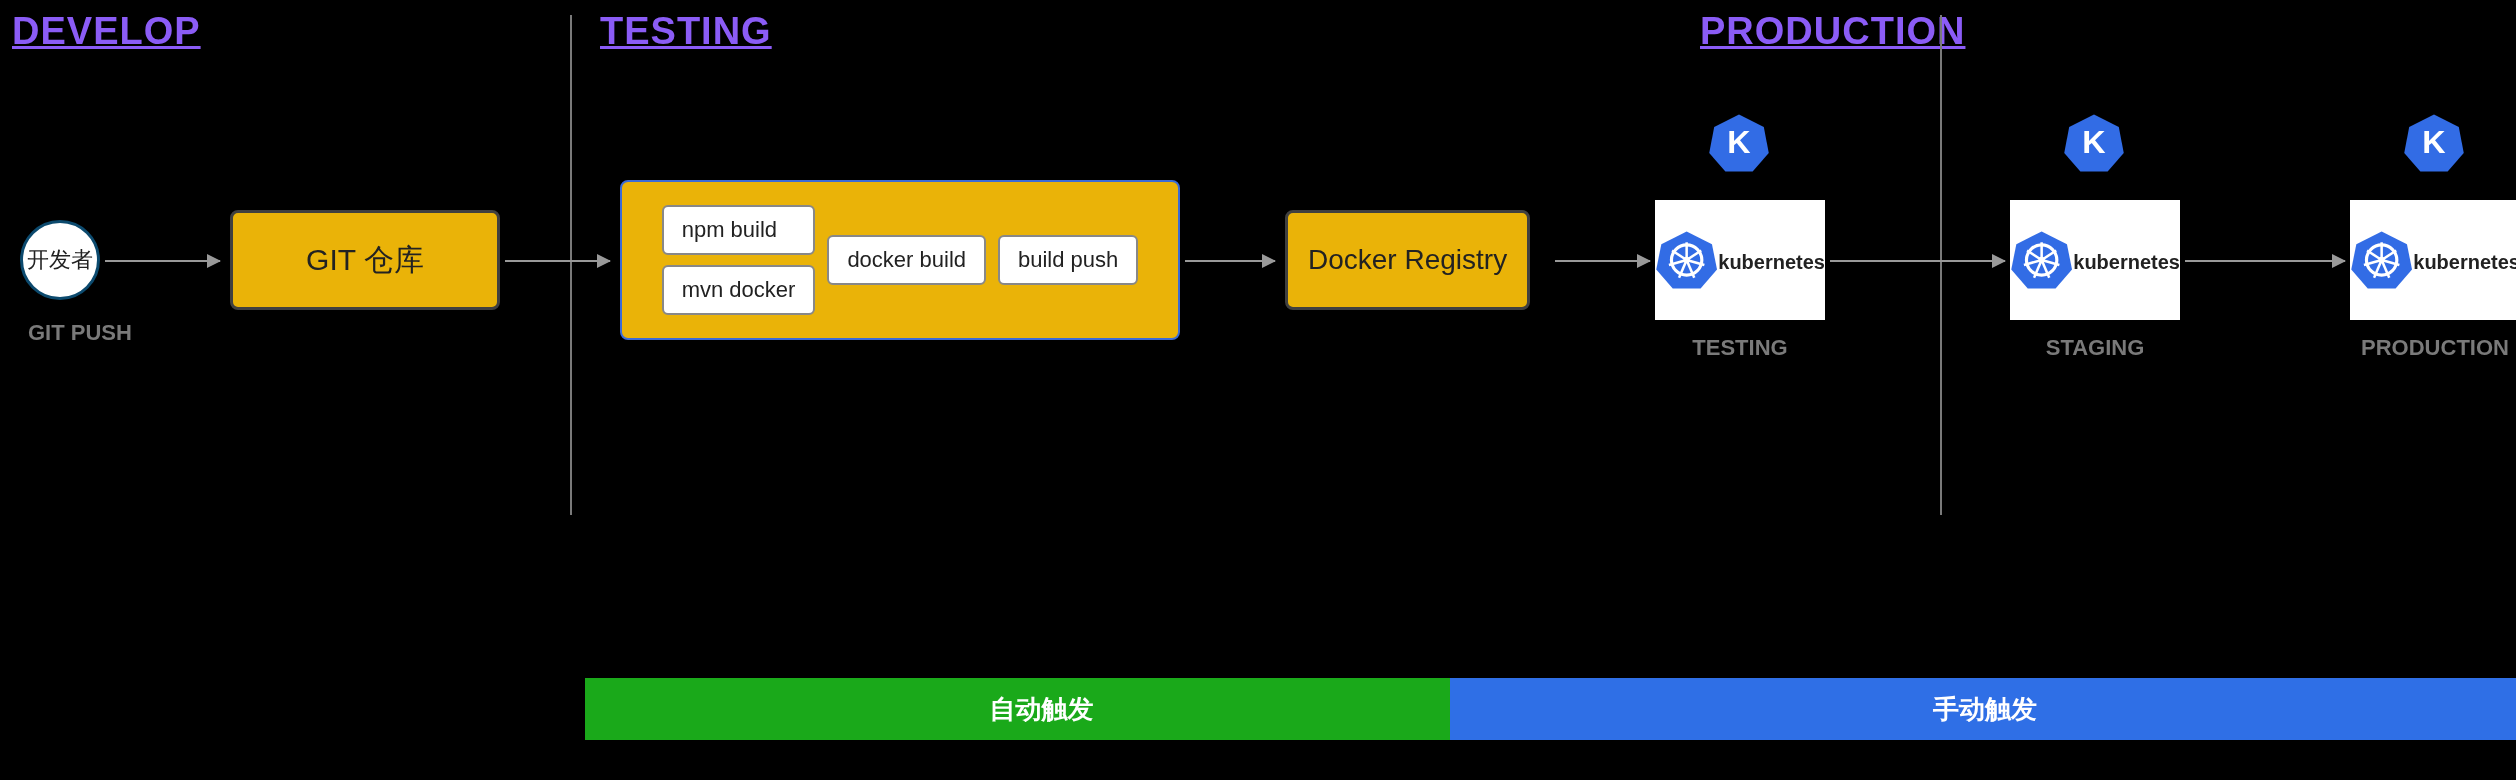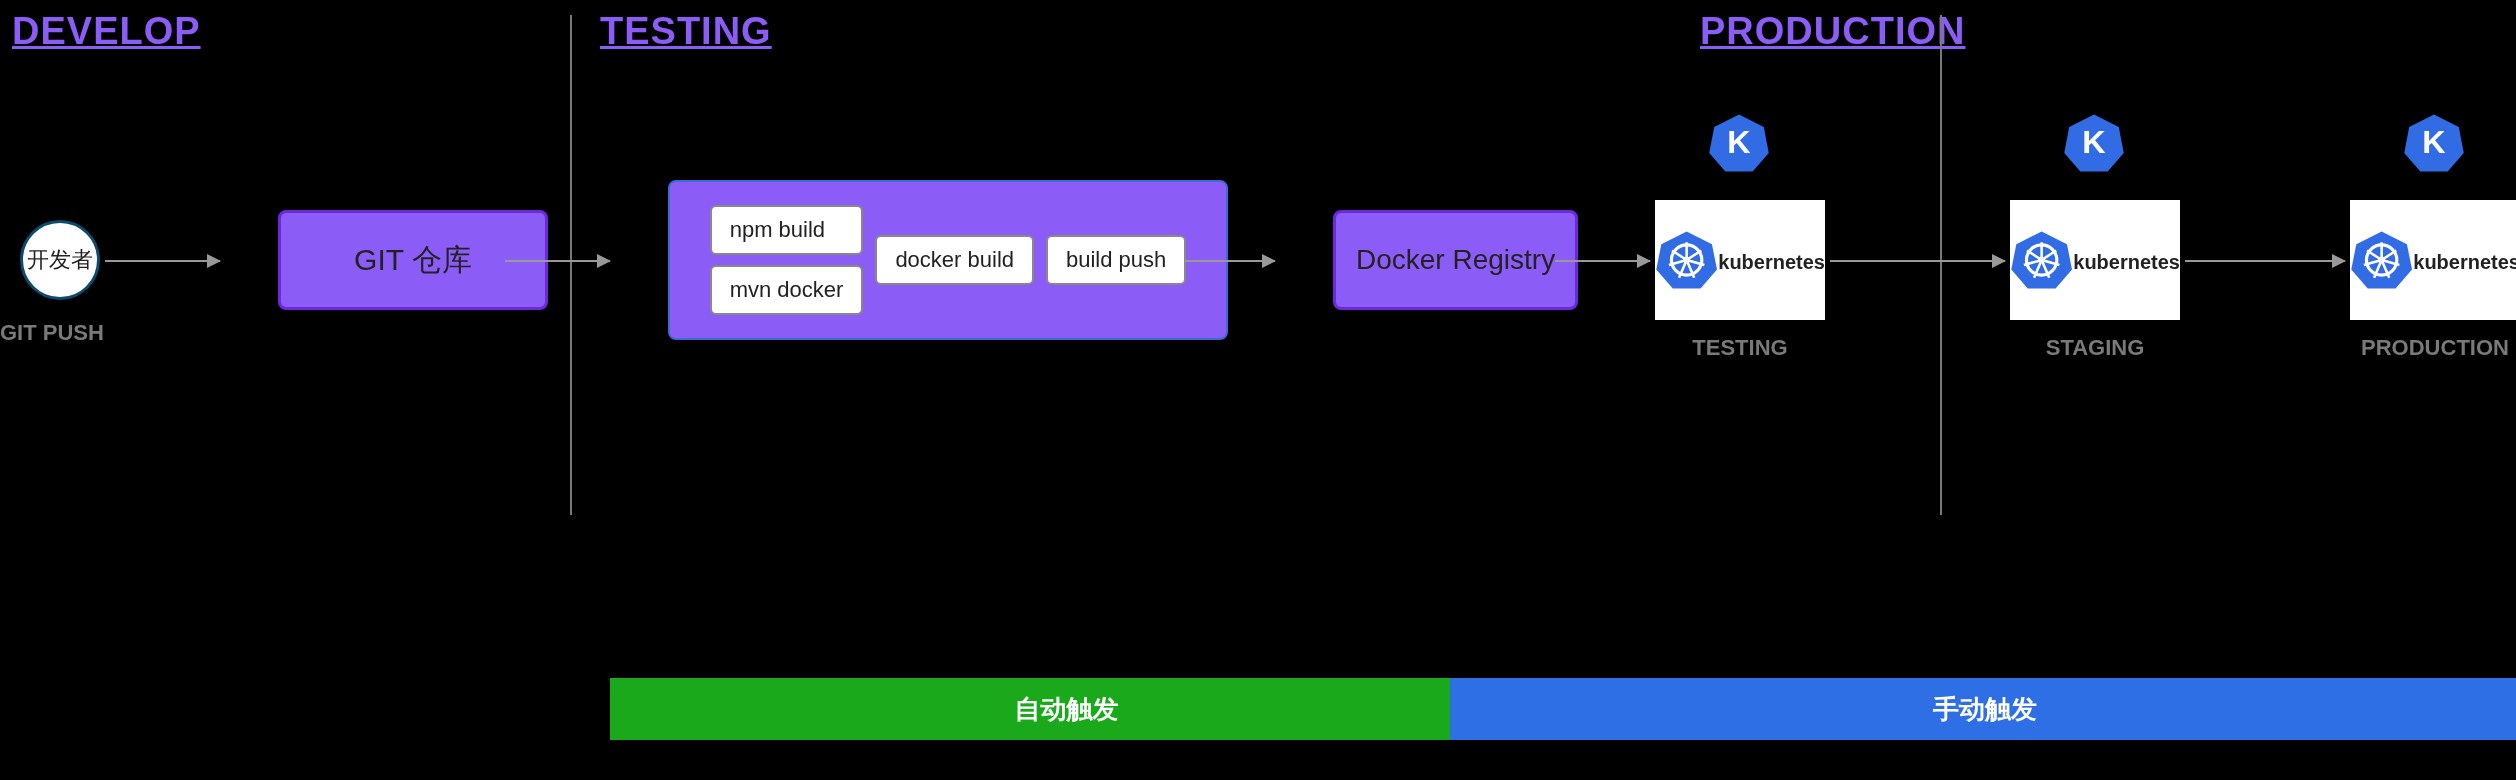--- a/index.html
+++ b/index.html
@@ -38,31 +38,31 @@
     align-items: center;
     justify-content: center;
     font-size: 22px;
     color: #222;
   }
   .actor-caption {
     position: absolute;
     color: #7a7a7a;
     font-size: 22px;
     font-weight: 700;
+    padding-left: 28px;
   }
   .box {
     position: absolute;
-    background: #8b5cf6;
+    background: #eab308;
     border-radius: 8px;
     display: flex;
     align-items: center;
     justify-content: center;
-    margin-left: 48px;
-  }
-  .box.orange { border: 3px solid #6d28d9; }
+  }
+  .box.orange { border: 3px solid #404040; }
   .box.blue   { border: 2px solid #3b6bd6; }
   .gitrepo { font-size: 30px; color: #222; font-weight: 500; }
   .buildsteps {
     display: flex;
     flex-direction: row;
     gap: 12px;
     padding: 16px 20px;
     align-items: center;
   }
   .buildcol { display: flex; flex-direction: column; gap: 10px; }
@@ -234,14 +234,14 @@
         <line x1="50" y1="50" x2="62" y2="78"></line>
       <line x1="50" y1="50" x2="38" y2="78"></line>
         <line x1="50" y1="50" x2="22" y2="58"></line>
       <line x1="50" y1="50" x2="27" y2="35"></line>
     </g>
   </svg>
   <div class="k8s-text">kubernetes</div>
 </div>
 <div class="k8s-caption" style="left:2350px; top:335px;">PRODUCTION</div>
 
-<div class="footer-bar footer-green" style="left:610px;  width:913px;">自动触发</div>
+<div class="footer-bar footer-green" style="left:585px;  width:913px;">自动触发</div>
 <div class="footer-bar footer-blue" style="left:1440px; width:1070px;margin-left:10px;">手动触发</div>
 
 </body></html>

